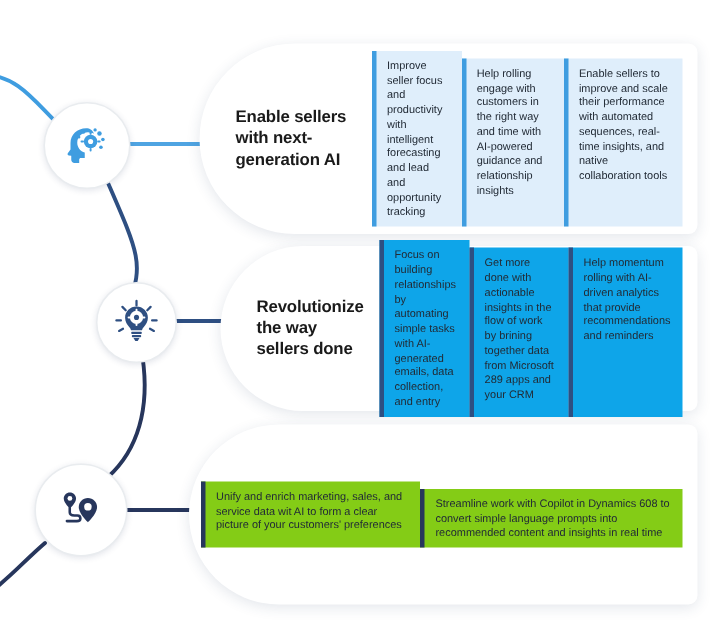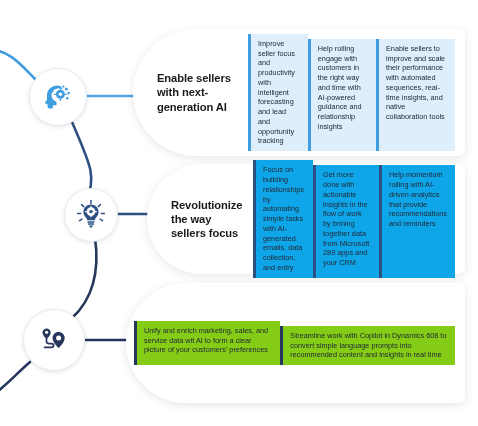--- a/index.html
+++ b/index.html
@@ -247,21 +247,21 @@
         <span class="bullet-text">Help rolling engage with customers in the right way and time with AI-powered guidance and relationship insights</span>
       </div>
       <div class="bullet">
         <span class="bullet-accent"></span>
         <span class="bullet-text">Enable sellers to improve and scale their performance with automated sequences, real-time insights, and native collaboration tools</span>
       </div>
     </div>
   </div>
 
   <div class="card" id="card-2">
-    <div class="card-heading">Revolutionize the way sellers focus</div>
+    <div class="card-heading">Revolutionize the way sellers done</div>
     <div class="bullets">
       <div class="bullet">
         <span class="bullet-accent"></span>
         <span class="bullet-text">Focus on building relationships by automating simple tasks with AI-generated emails, data collection, and entry</span>
       </div>
       <div class="bullet">
         <span class="bullet-accent"></span>
         <span class="bullet-text">Get more done with actionable insights in the flow of work by brining together data from Microsoft 289 apps and your CRM</span>
       </div>
       <div class="bullet">

